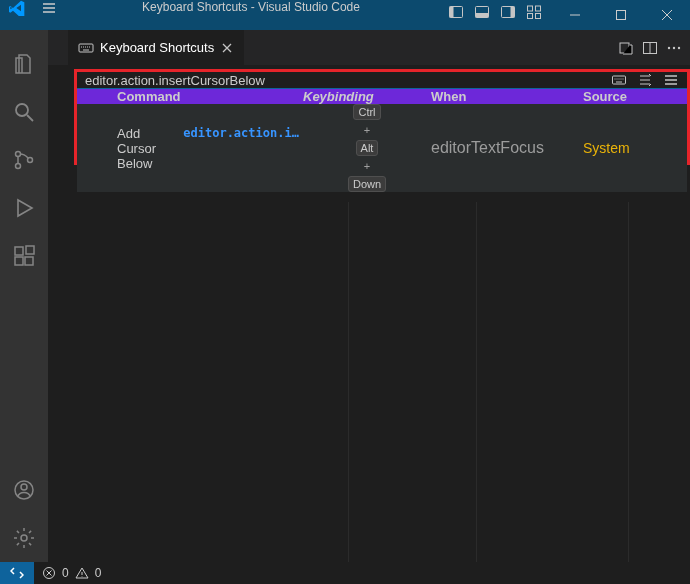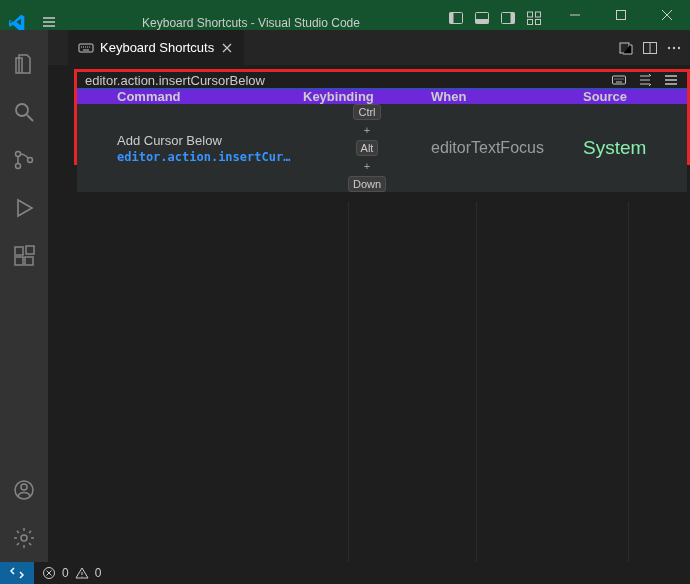--- a/index.html
+++ b/index.html
@@ -8,23 +8,23 @@
       background: #1e1e1e;
       font-family: "Segoe UI", Arial, sans-serif;
       font-size: 13px;
       color: #cccccc;
       overflow: hidden;
       position: relative;
     }
     
     .titlebar {
       height: 30px;
-      background: #14532d;
+      background: #0c4a6e;
       display: flex;
-      align-items: flex-end;
+      align-items: flex-start;
       color: #cccccc;
     }
     .titlebar .app-icon {
       width: 34px;
       display: flex; align-items: center; justify-content: center;
       color: #0098ff;
     }
     .titlebar .hamburger {
       width: 30px;
       display: flex; align-items: center; justify-content: center;
@@ -133,33 +133,33 @@
     }
 
     .headers {
       height: 30px;
       display: flex; align-items: center;
       color: #cccccc;
       font-size: 13px;
       background: #6d28d9;
     }
     .col-command { width: 226px; padding-left: 40px; font-weight: 600; }
-    .col-keybinding { width: 128px; font-weight: 600; }
+    .col-keybinding { width: 128px; font-weight: 600; font-style: italic; }
     .col-when { width: 152px; font-weight: 600; }
     .col-source { flex: 1; font-weight: 700; }
 
     .data-row {
       flex: 1;
       display: flex; align-items: center;
       background: #2a2d2e;
       font-size: 13px;
     }
     .data-row .cmd-cell {
       width: 226px; padding-left: 40px;
-      display: flex; flex-direction: column; gap: 2px;
+      display: flex; flex-direction: row; gap: 2px;
     }
     .data-row .cmd-cell .cmd-name { color: #cccccc; }
     .data-row .cmd-cell .cmd-id {
       color: #3794ff;
       font-family: "Consolas", monospace;
       font-size: 12px;
       font-weight: 600;
       white-space: nowrap; overflow: hidden; text-overflow: ellipsis;
       max-width: 180px;
     }
@@ -173,21 +173,21 @@
     .data-row .kb-cell .key {
       background: #3c3c3c;
       border: 1px solid #4f4f4f;
       border-radius: 3px;
       padding: 1px 4px;
       color: #cccccc;
       font-size: 11px;
     }
     .data-row .kb-cell .plus { color: #a0a0a0; font-size: 11px; }
     .data-row .when-cell { width: 152px; color: #9c9c9c; font-size: 16px; }
-    .data-row .source-cell { flex: 1; color: #86efac; font-size: 19px; }
+    .data-row .source-cell { flex: 1; color: #eab308; font-size: 14px; }
 
     .col-lines {
       position: absolute;
       top: 172px;
       bottom: 0;
       border-left: 1px solid #2b2b2b;
     }
 
     
     .statusbar {

